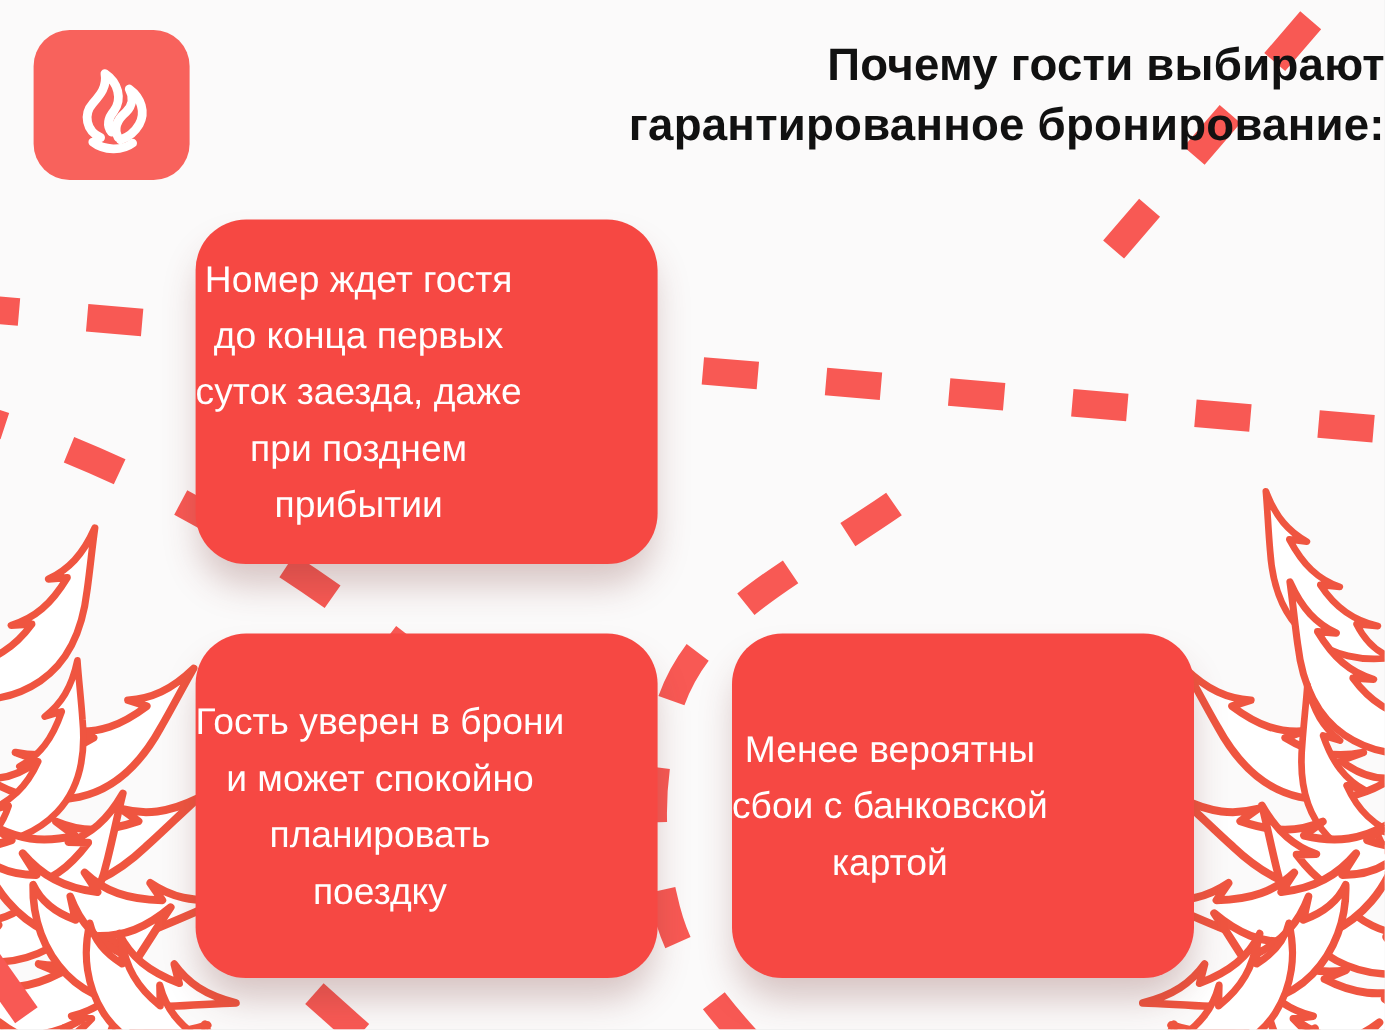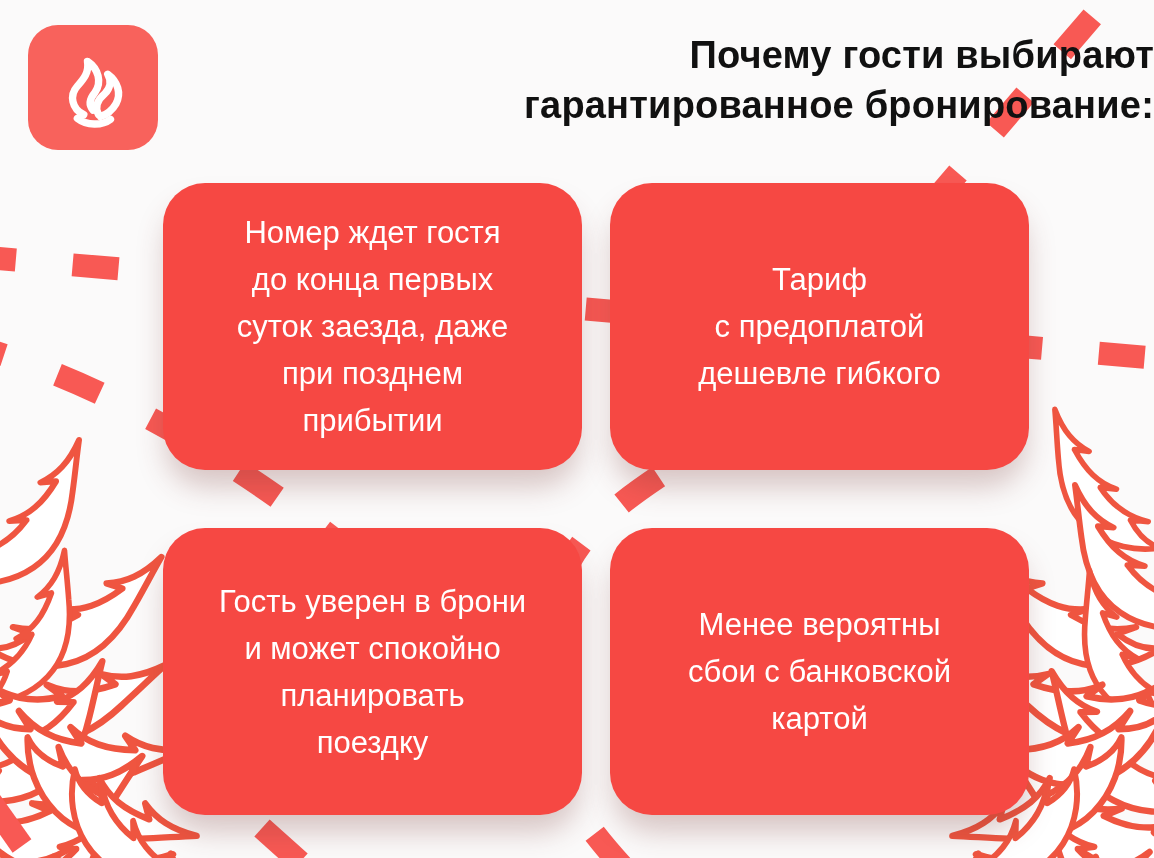--- a/index.html
+++ b/index.html
@@ -36,25 +36,25 @@
     position:absolute;left:0;right:0;top:30px;
     text-align:right;
     font-size:38px;line-height:50px;font-weight:bold;
     color:var(--c-title);
     white-space:pre-line;
     z-index:2;
     letter-spacing:.2px;
   }
   .card{
     position:absolute;
-    width:419px;height:287px;
+    width:385px;height:287px;
     background:var(--c-card);
     border-radius:42px;
     box-shadow:0 20px 30px -4px rgba(120,50,48,.28);
-    display:flex;align-items:center;justify-content:center;
+    display:flex;align-items:center;justify-content:flex-start;
     text-align:center;
     z-index:2;
   }
   .card-text{
     color:var(--c-cardtext);
     font-size:31px;line-height:47px;
     white-space:pre-line;
   }
   .card-1{left:163px;top:183px;}
   .card-2{left:610px;top:183px;}
@@ -181,25 +181,20 @@
   <h1 class="title">Почему гости выбирают
 гарантированное бронирование:</h1>
 
   <div class="card card-1">
     <div class="card-text">Номер ждет гостя
 до конца первых
 суток заезда, даже
 при позднем
 прибытии</div>
   </div>
-  <div class="card card-2">
-    <div class="card-text">Тариф
-с предоплатой
-дешевле гибкого</div>
-  </div>
   <div class="card card-4">
     <div class="card-text">Менее вероятны
 сбои с банковской
 картой</div>
   </div>
   <div class="card card-3">
     <div class="card-text">Гость уверен в брони
 и может спокойно
 планировать
 поездку</div>

